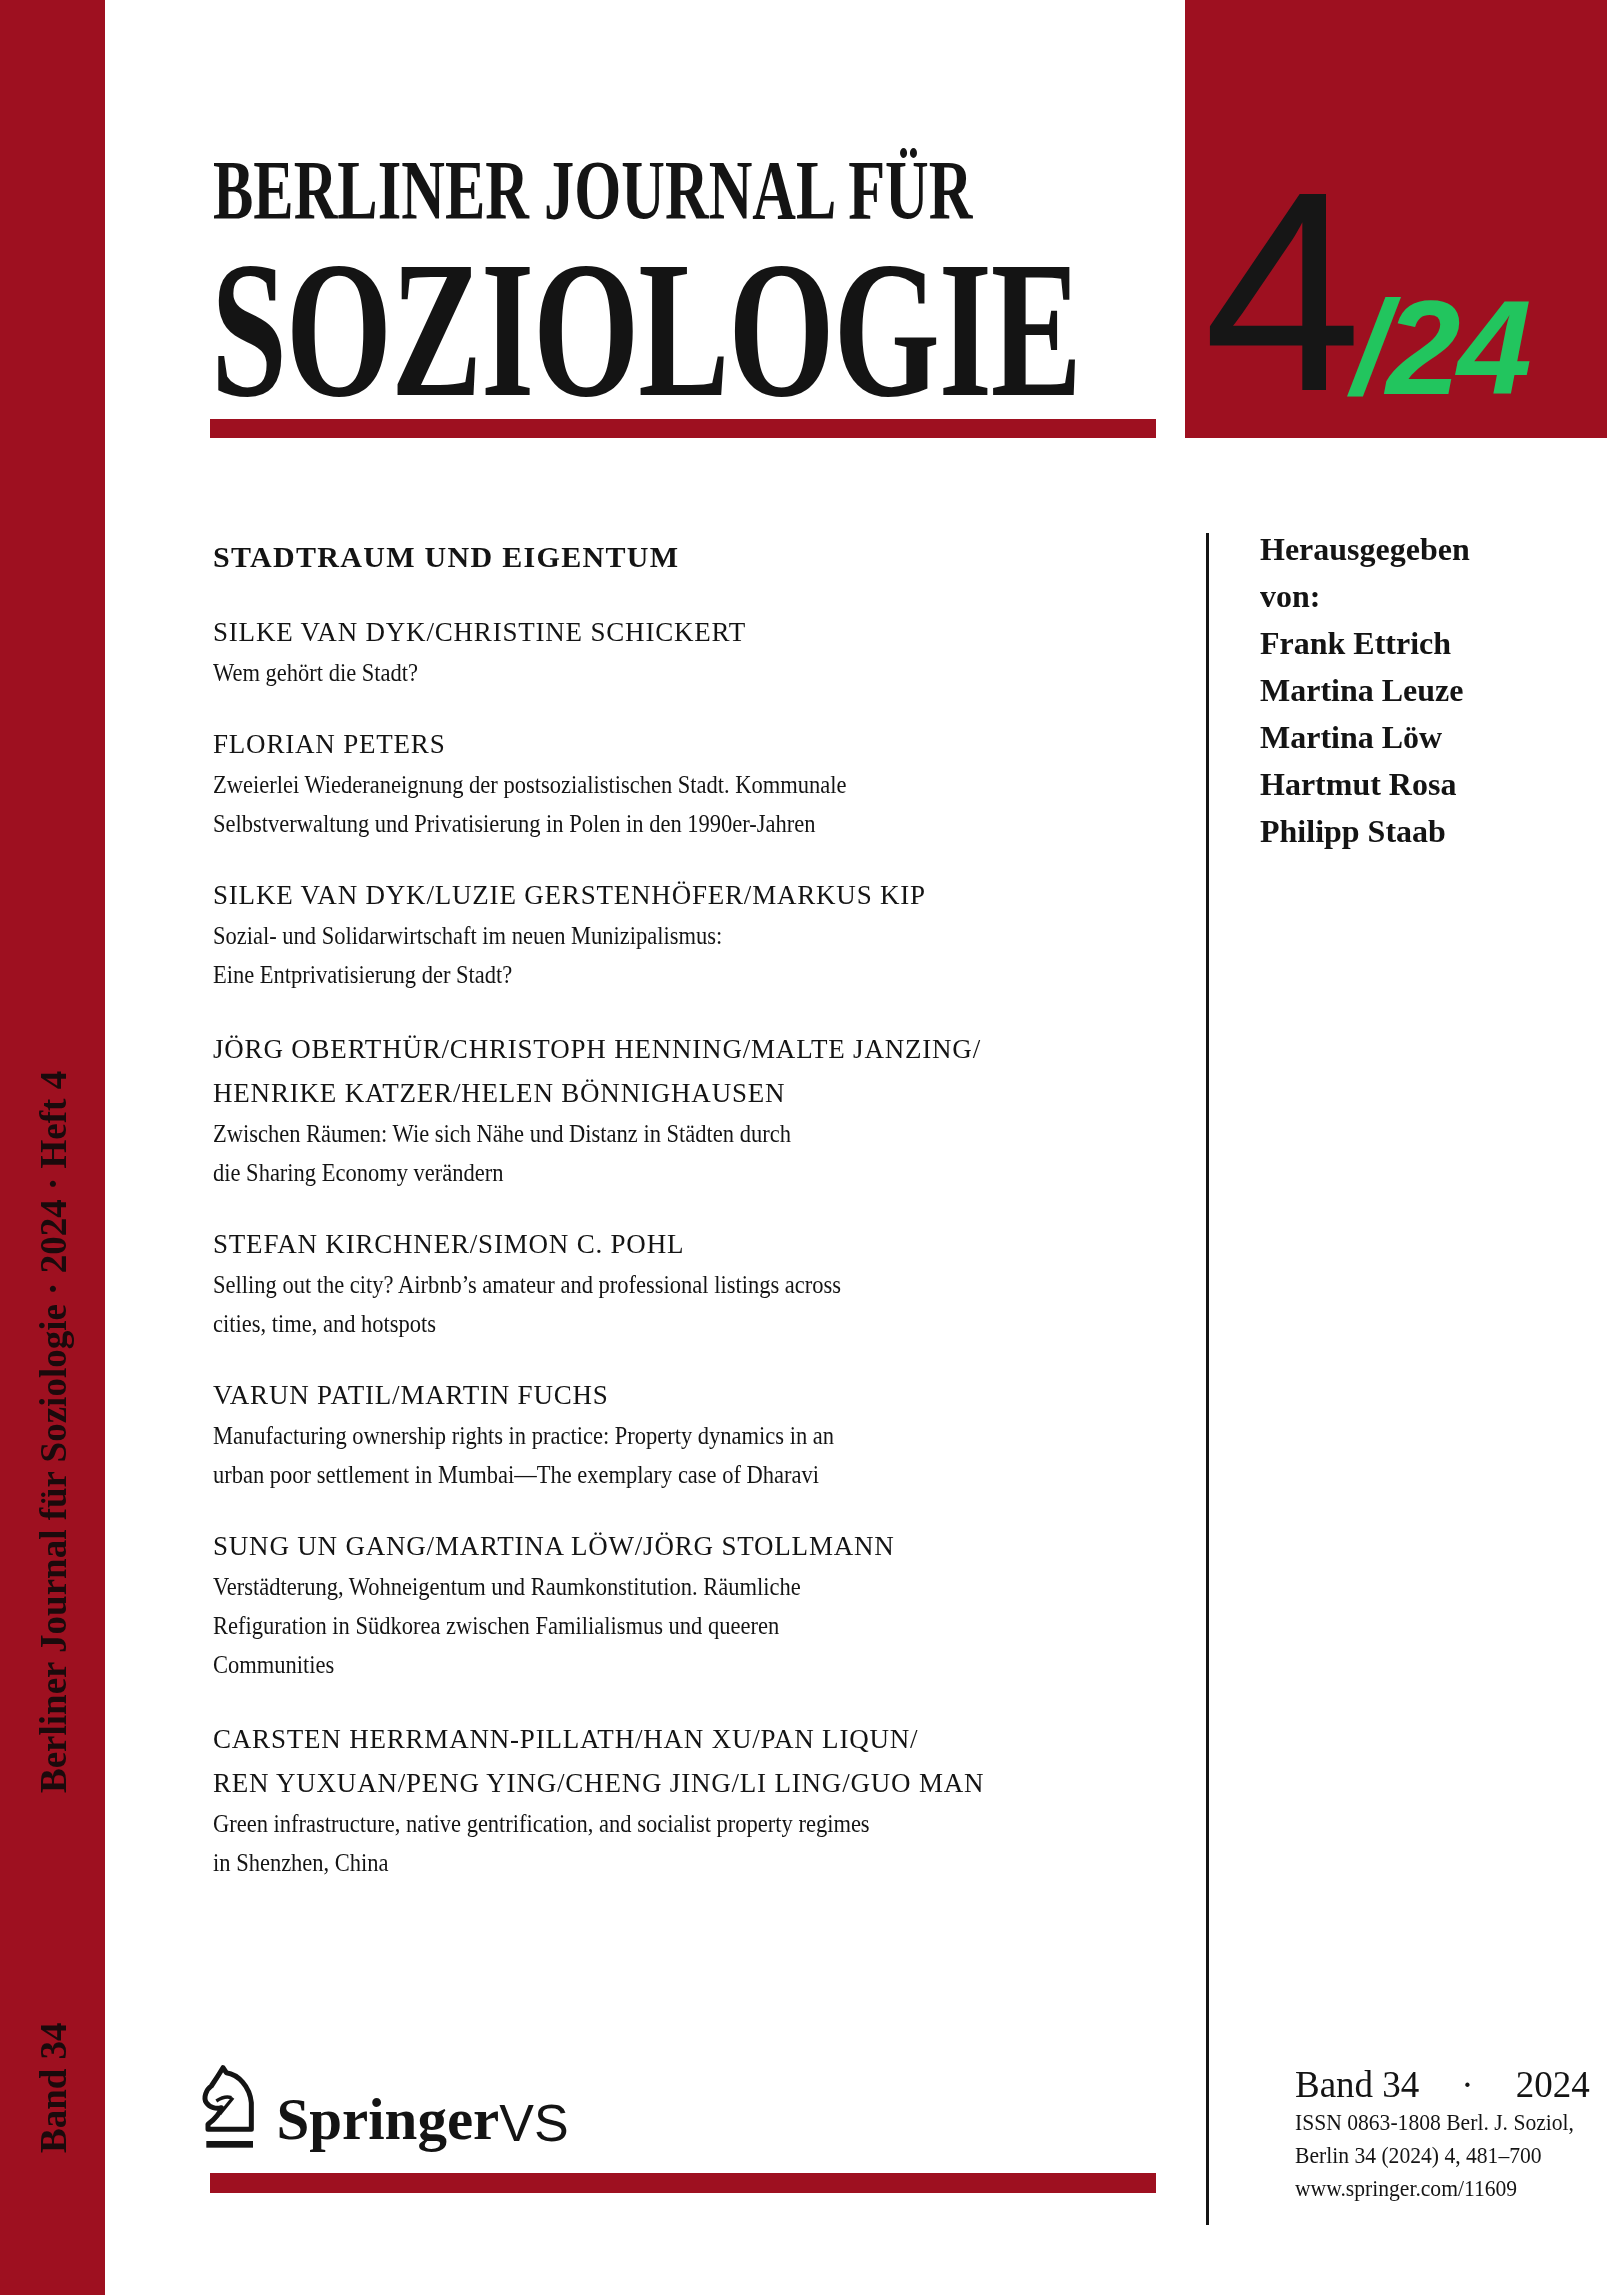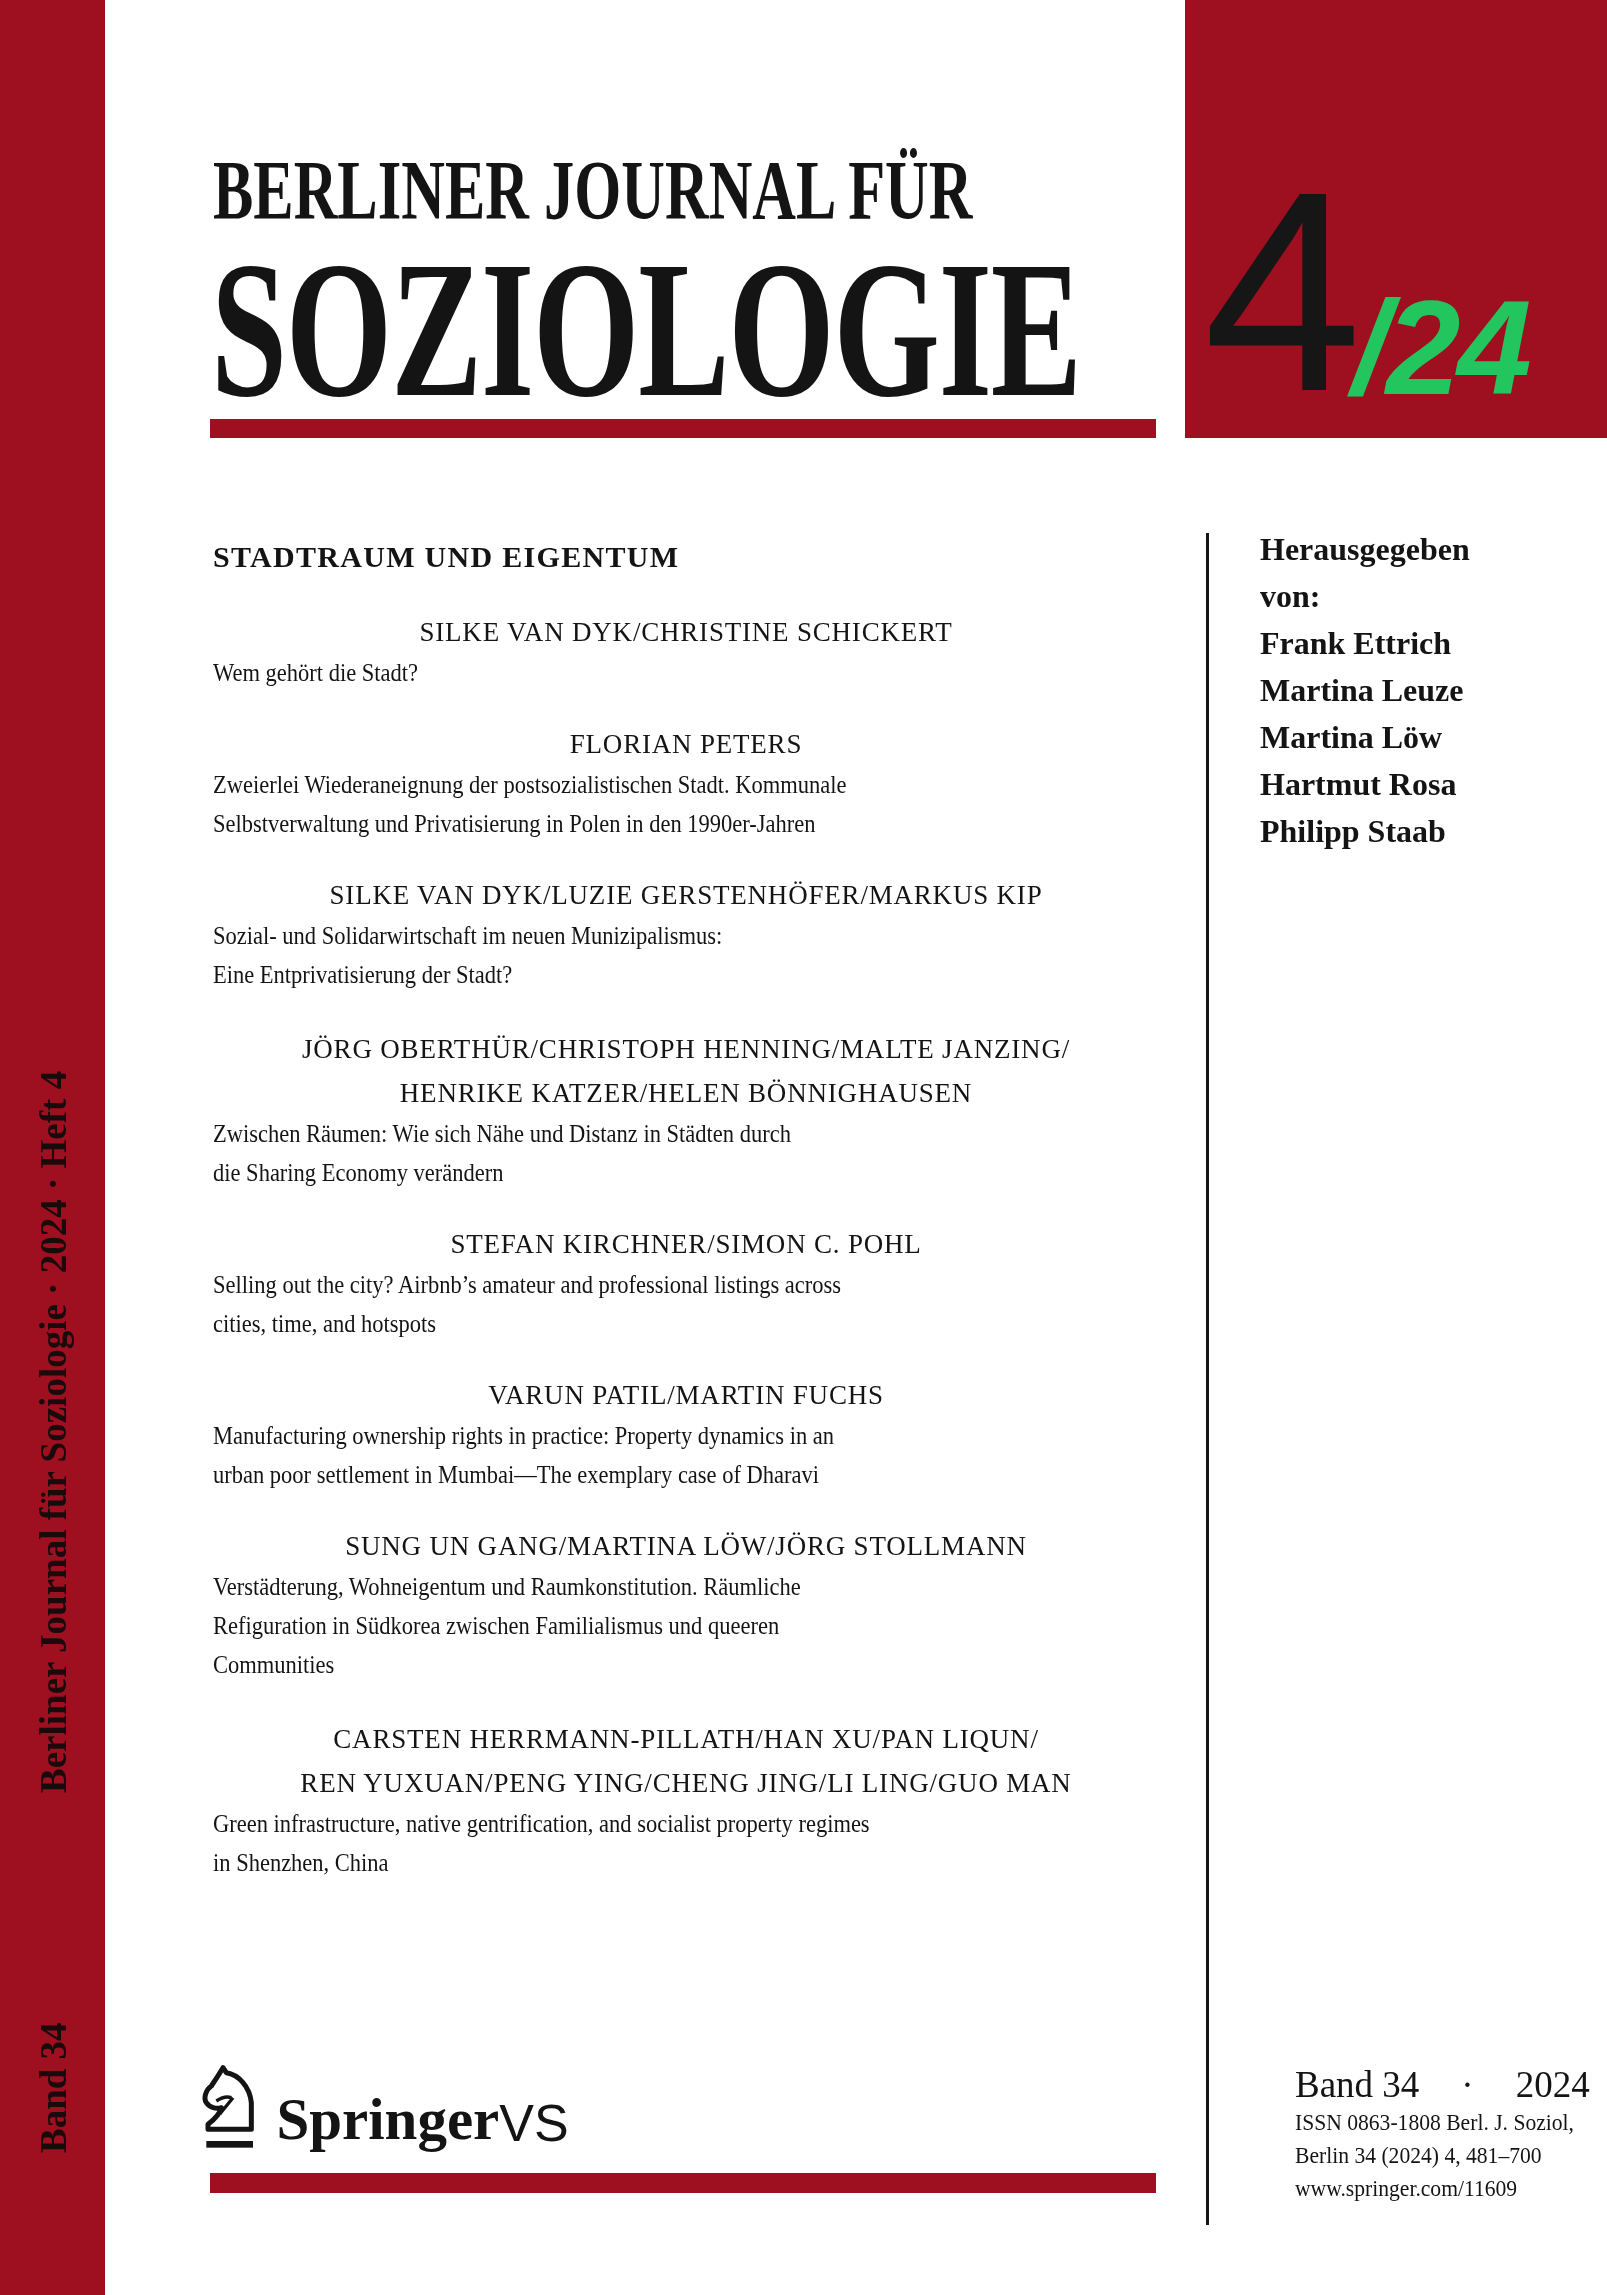--- a/index.html
+++ b/index.html
@@ -9,21 +9,21 @@
   .spine-text { position:absolute; left:53px; transform-origin:0 0; transform:rotate(-90deg); white-space:nowrap; font-family:"Liberation Serif", serif; font-weight:bold; font-size:37px; color:#1a0a0c; transform:translate(-21px,0) rotate(-90deg); }
   .issue-box { left:1185px; top:0; width:422px; height:438px; background:#9e1020; }
   .issue-num { position:absolute; left:18.4px; top:166px; font-family:"Liberation Sans", sans-serif; font-size:285px; line-height:251px; color:#161616; font-weight:normal; }
   .issue-year { position:absolute; left:167px; top:281px; font-family:"Liberation Sans", sans-serif; font-size:134px; line-height:134px; color:#22c55e; font-style:italic; letter-spacing:-3.3px;font-weight:bold; }
   .title-small { left:213px; top:149px; width:942px; font-family:"Liberation Serif", serif; font-weight:bold; font-size:84px; line-height:84px; transform:scaleX(0.72); transform-origin:0 0; white-space:nowrap; }
   .title-big { left:211px; top:233px; font-family:"Liberation Serif", serif; font-weight:bold; font-size:194px; line-height:194px; white-space:nowrap; transform:scaleX(0.705); transform-origin:0 0; letter-spacing:-1.7px; }
   .title-bar { left:210px; top:419px; width:946px; height:19px; background:#9e1020; }
   .toc { left:213px; top:527px; width:946px; }
   .toc-heading { font-weight:bold; font-size:30px; letter-spacing:1.3px; line-height:33px; margin:13px 0 39px 0; }
   .entry { margin-bottom:32px; }
-  .authors { font-size:27px; line-height:41px; letter-spacing:0.8px;text-align:center; }
+  .authors { font-size:27px; line-height:41px; letter-spacing:0.8px; }
   .etitle { font-size:25px; line-height:39px; transform:scaleX(0.9); transform-origin:0 0; white-space:nowrap; }
   .editors { left:1206px; top:533px; width:2.5px; height:1692px; background:#141414; }
   .editors-block { left:1260px; top:526px; font-weight:bold; font-size:32px; line-height:47px; }
   .footer-block { left:1295px; top:2064px; }
   .band { font-size:37px; line-height:42px; }
   .band .dot { display:inline-block; margin:0 42px; }
   .issn { font-size:24px; line-height:33px; transform:scaleX(0.9); transform-origin:0 0; white-space:nowrap; }
   .springer { left:198px; top:2064px; display:flex; align-items:flex-end; }
   .springer-logo { width:60px; height:89px; position:relative; margin-right:18.4px; }
   .springer-name { font-family:"Liberation Serif", serif; font-weight:bold; font-size:59px; line-height:67px; margin-top:-8.4px; }

